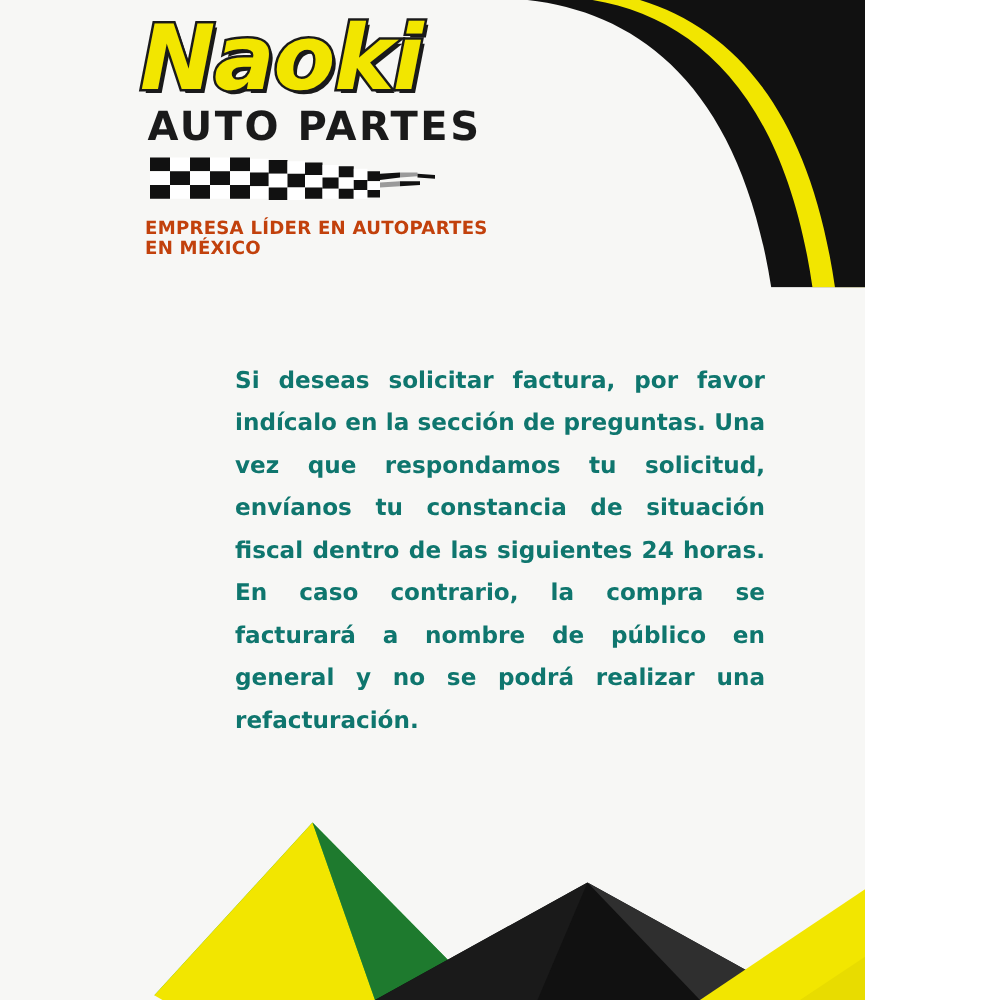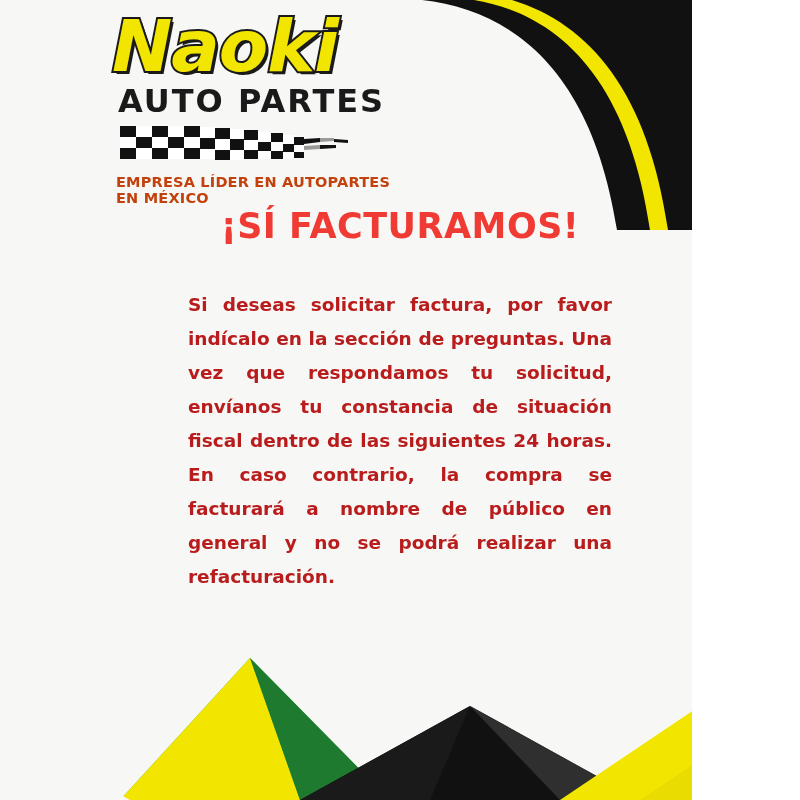--- a/index.html
+++ b/index.html
@@ -99,21 +99,21 @@
   }
   .paragraph {
     position: absolute;
     top: 288px;
     left: 188px;
     width: 424px;
     font-family: "DejaVu Sans", sans-serif;
     font-weight: bold;
     font-size: 18.5px;
     line-height: 34px;
-    color: #b91c1c;
+    color: #0f766e;
     text-align: justify;
     text-justify: inter-word;
   }
 </style>
 </head>
 <body>
 
 <div class="poster">
 
   <div class="corner-top">
@@ -178,21 +178,20 @@
             <path d="M184,24 L200,23 L200,27 L184,28 Z" fill="#9a9a9a"></path>
             <path d="M200,23 L216,23 L216,26 L200,27 Z" fill="#111"></path>
             <path d="M214,17 L228,18 L228,21 L214,20 Z" fill="#111"></path>
           </g>
         </svg>
       </div>
       <div class="tagline">EMPRESA LÍDER  EN AUTOPARTES EN MÉXICO</div>
     </div>
   </div>
 
-  <div class="headline">¡SÍ FACTURAMOS!</div>
 
   <div class="paragraph">Si deseas solicitar factura, por favor indícalo en la sección de preguntas. Una vez que respondamos tu solicitud, envíanos tu constancia de situación fiscal dentro de las siguientes 24 horas. En caso contrario, la compra se facturará a nombre de público en general y no se podrá realizar una refacturación.</div>
 
   <div class="corner-bottom">
     <svg width="800" height="190" viewBox="0 0 800 190" xmlns="http://www.w3.org/2000/svg">
       <rect x="0" y="150" width="800" height="40" fill="#f7f7f5"></rect>
       <polygon points="120,190 250,48 390,190" fill="#3cb043"></polygon>
       <polygon points="120,190 250,48 300,190" fill="#f2e600"></polygon>
       <polygon points="250,48 390,190 300,190" fill="#1e7a2e"></polygon>
       <polygon points="300,190 470,96 640,190" fill="#111111"></polygon>

